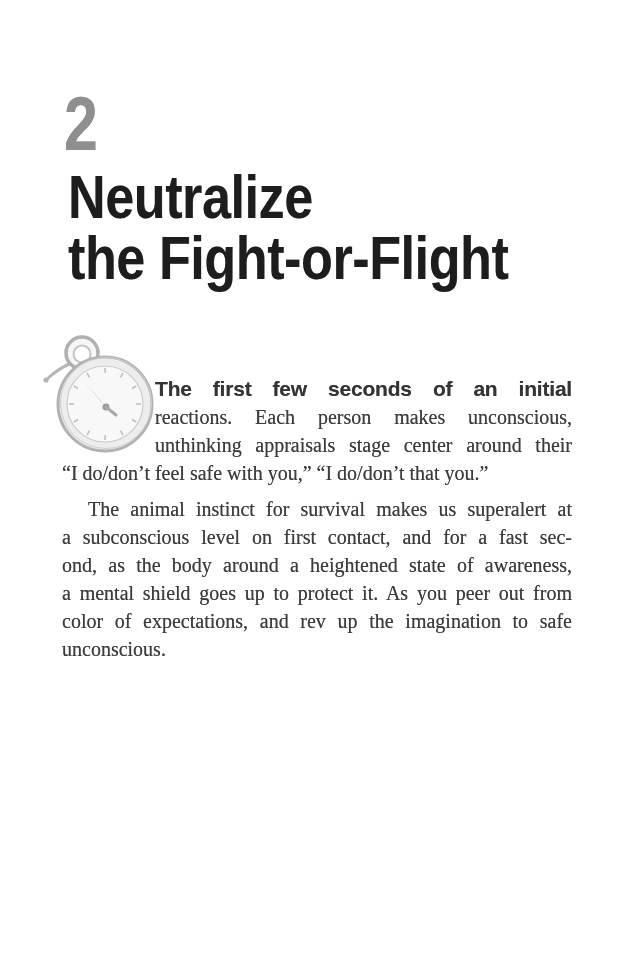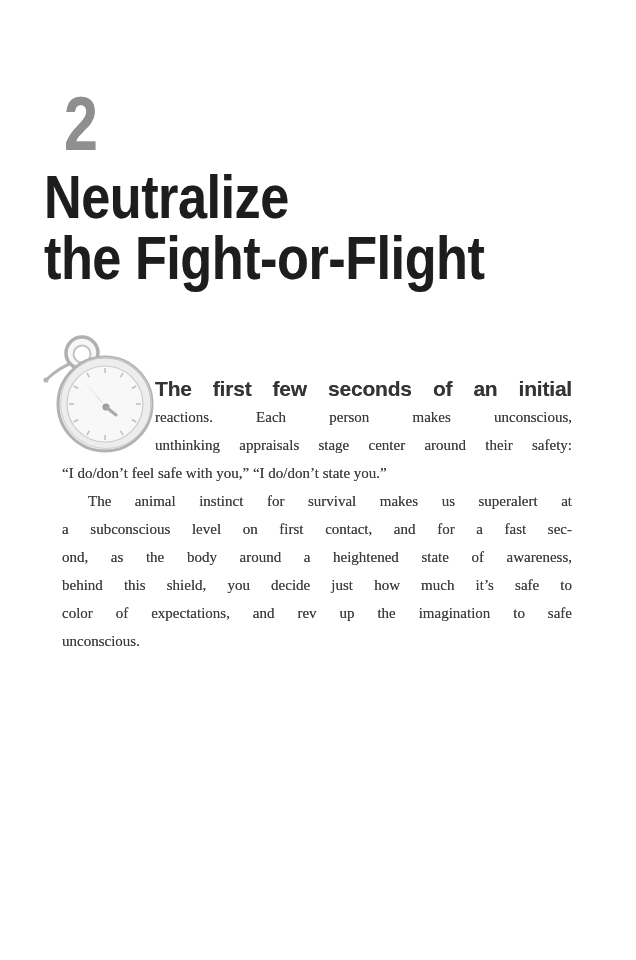--- a/index.html
+++ b/index.html
@@ -19,51 +19,51 @@
     font-family: "Liberation Sans", sans-serif;
     font-weight: bold;
     font-size: 76px;
     color: #8f8f8f;
     letter-spacing: -1px;
     transform: scaleX(0.80);
     transform-origin: 0 60%;
     text-shadow: 0 0 0.6px rgba(140,140,140,0.8);
   }
   
-  .chapter-title { margin: 12px 0 0 44px; padding: 0; font-weight: bold; }
+  .chapter-title { margin: 12px 0 0 68px; padding: 0; font-weight: bold; }
   .title-line { display: block; height: 61px; line-height: 61px; white-space: nowrap; }
   .title-line .cond {
     display: inline-block;
     font-family: "Liberation Sans", sans-serif;
     font-weight: bold;
     font-size: 62px;
     color: #1d1d1d;
     letter-spacing: -0.5px;
     transform: scaleX(0.84);
     transform-origin: 0 50%;
     white-space: nowrap;
     text-shadow: 0.3px 0.3px 0.7px rgba(25,25,25,0.4);
   }
   
   .body-block { margin: 87px 0 0 62px; width: 510px; }
   .stopwatch-float { float: left; width: 93px; height: 84px; }
   .stopwatch-float svg { display: block; margin: -48px 0 0 -22px; }
   .para { margin: 0; }
-  .para2 { }
+  .para2 { margin-top: 8px; }
   .line {
     height: 28px;
     line-height: 28px;
     overflow: hidden;
     text-align: justify;
     color: #3c3c3c;
   }
   .just { text-align-last: justify; }
   .serif-line {
     font-family: "Liberation Serif", serif;
-    font-size: 15px;
+    font-size: 20px;
     text-shadow: 0 0 0.5px rgba(70,70,70,0.75);
   }
   .bold-line {
     font-family: "Liberation Sans", sans-serif;
     font-weight: bold;
     font-size: 21px;
     letter-spacing: -0.2px;
     color: #343434;
     text-shadow: 0 0 0.5px rgba(45,45,45,0.6);
   }
@@ -118,26 +118,26 @@
         <polygon points="67,81 44,54 59,72" fill="#8f8f8f"></polygon>
         <circle cx="66" cy="80" r="3.5" fill="#9a9a9a"></circle>
         <path d="M66,80 L76,88" fill="none" stroke="#a8a8a8" stroke-width="3" stroke-linecap="round"></path>
       </svg>
     </div>
 
     <div class="para para1">
       <div class="line bold-line just">The first few seconds of an initial encounter</div>
       <div class="line serif-line just">reactions. Each person makes unconscious,</div>
       <div class="line serif-line just">unthinking appraisals stage center around their safety:</div>
-      <div class="line serif-line">“I do/don’t feel safe with you,” “I do/don’t state you.”</div>
+      <div class="line serif-line">“I do/don’t feel safe with you,” “I do/don’t that you.”</div>
     </div>
 
     <div class="para para2">
       <div class="line serif-line just indent">The animal instinct for survival makes us superalert at</div>
       <div class="line serif-line just">a subconscious level on first contact, and for a fast sec-</div>
       <div class="line serif-line just">ond, as the body around a heightened state of awareness,</div>
-      <div class="line serif-line just">behind this shield, you decide just how much it’s safe to</div>
+      <div class="line serif-line just">a mental shield goes up to protect it. As you peer out from</div>
       <div class="line serif-line just">color of expectations, and rev up the imagination to safe</div>
       <div class="line serif-line">unconscious.</div>
     </div>
 
   </div>
 </div>
 
 </body></html>

